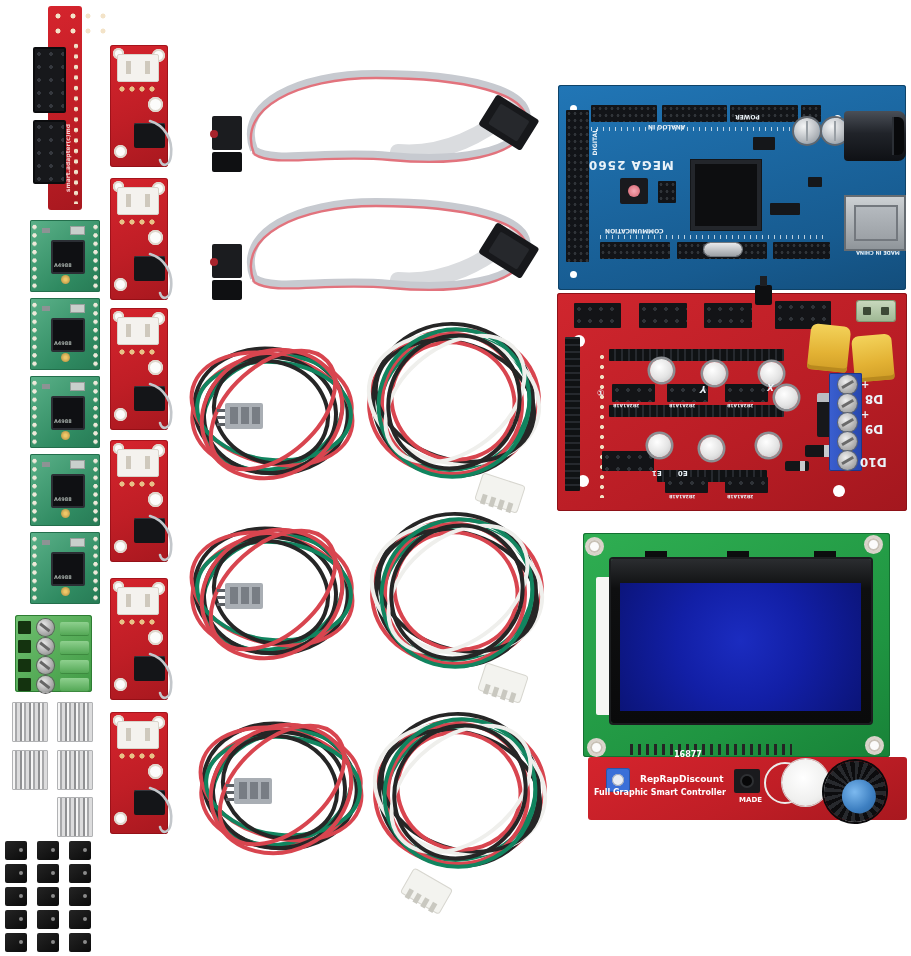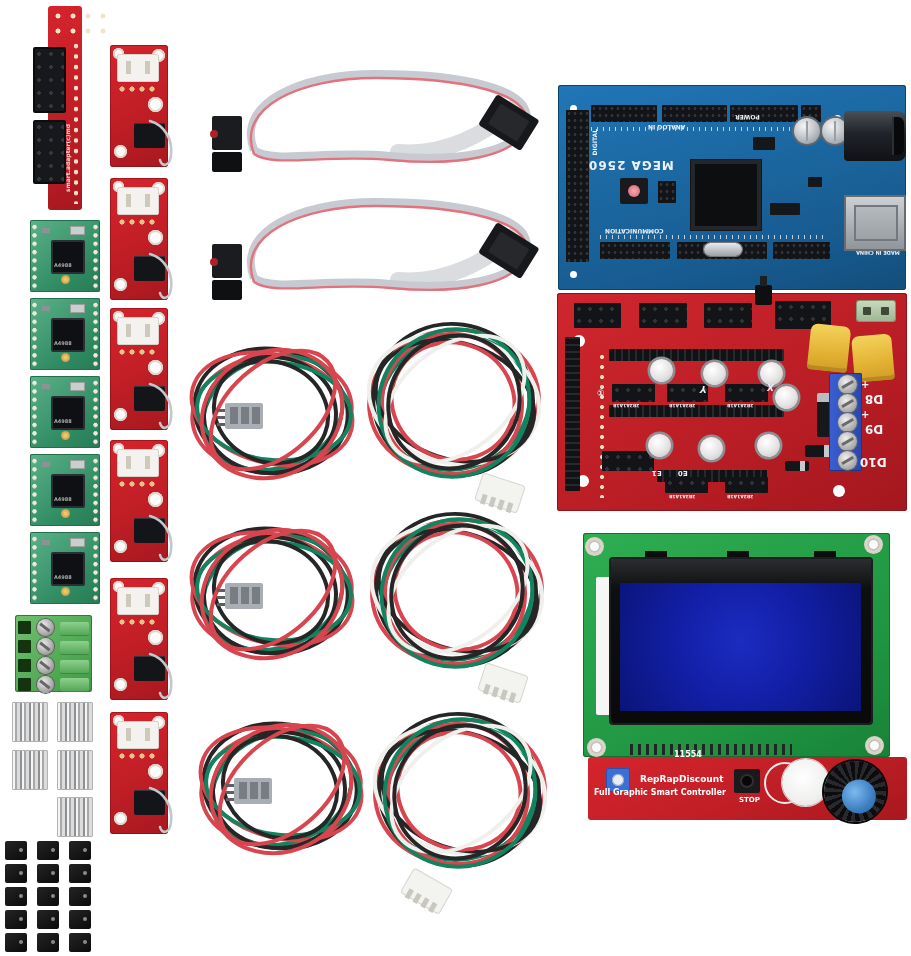--- a/index.html
+++ b/index.html
@@ -517,23 +517,23 @@
   <i class="c lcd-tab" style="left:727px;top:551px"></i>
   <i class="c lcd-tab" style="left:814px;top:551px"></i>
   <div class="c lcd-bezel"></div>
   <div class="c lcd-screen"></div>
   <i class="c lcd-hole" style="left:588px;top:540px"></i>
   <i class="c lcd-hole" style="left:867px;top:538px"></i>
   <i class="c lcd-hole" style="left:590px;top:741px"></i>
   <i class="c lcd-hole" style="left:868px;top:739px"></i>
   <i class="c lcd-pins"></i>
   <div class="c redpcb lcdr"></div>
-  <span class="silk c" style="left:674px;top:750px;font-size:8px;color:#fff">11554</span>
+  <span class="silk c" style="left:674px;top:750px;font-size:8px;color:#fff">16877</span>
   <div class="c trimpot"></div>
   <span class="silk c" style="left:640px;top:774px;font-size:9px;color:#fff">RepRapDiscount</span>
   <span class="silk c" style="left:594px;top:788px;font-size:8px;color:#fff">Full Graphic Smart Controller</span>
   <div class="c stopbtn"></div>
-  <span class="silk c" style="left:739px;top:796px;font-size:7px;color:#fff">STOP</span>
+  <span class="silk c" style="left:739px;top:796px;font-size:7px;color:#fff">MADE</span>
   <i class="c buzzring"></i>
   <div class="c buzzer"></div>
   <div class="c enc"></div>
 
 </div>
 
 </body></html>

